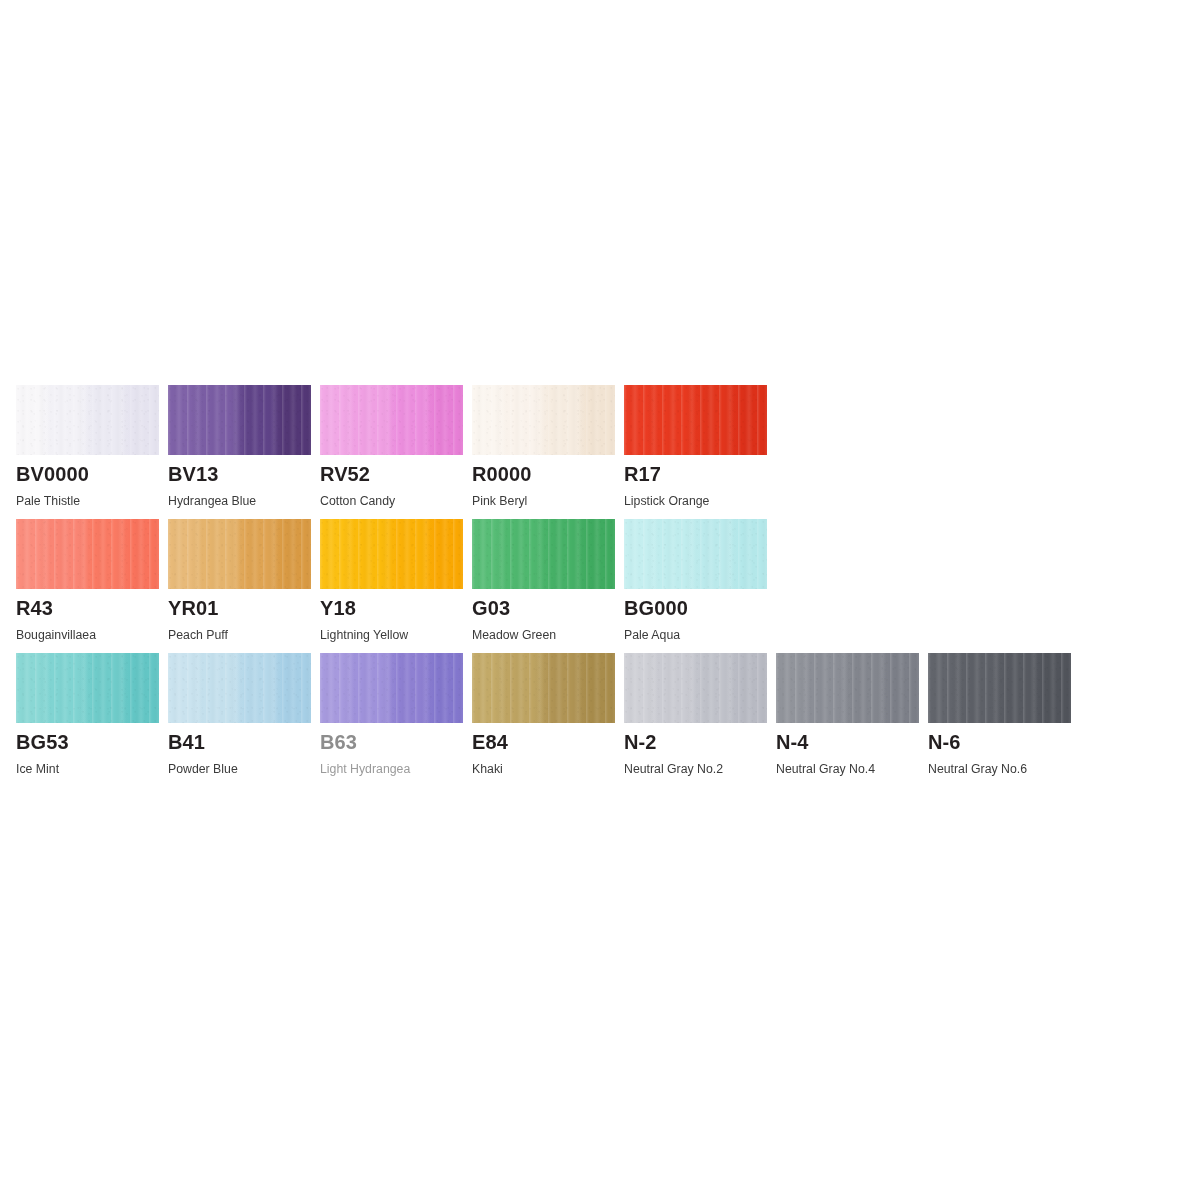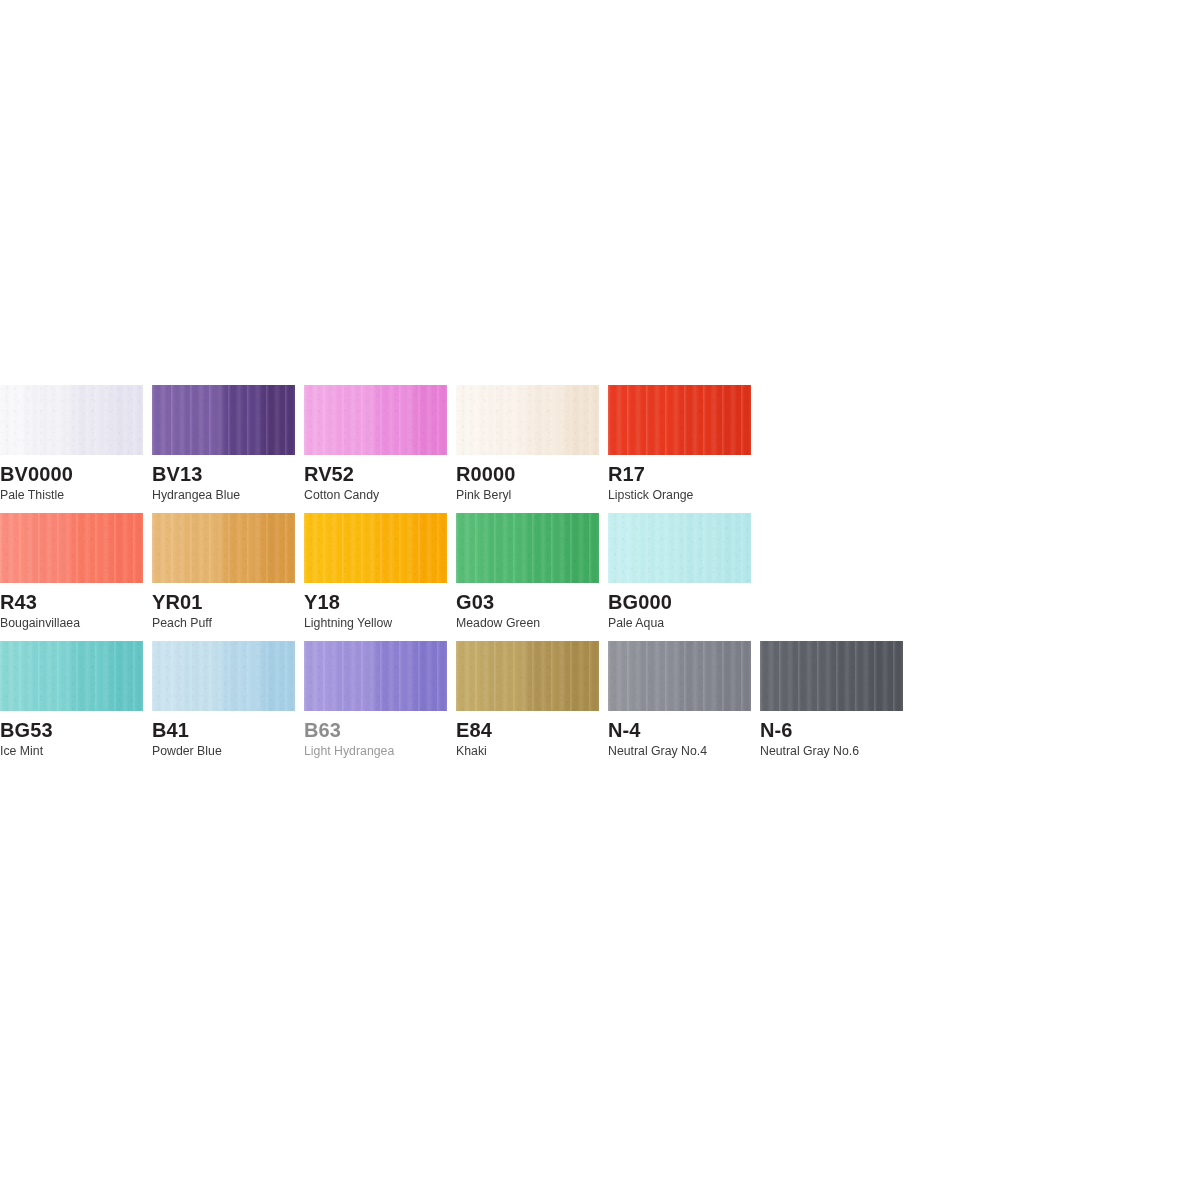--- a/index.html
+++ b/index.html
@@ -18,20 +18,21 @@
     left: 0;
     top: 385px;
     width: 1200px;
   }
 
   .swatch-row {
     display: flex;
     flex-direction: row;
     align-items: flex-start;
     margin-bottom: 11px;
+    padding-left: 16px;
   }
 
   .swatch-cell {
     width: 143px;
     margin-right: 9px;
     position: relative;
   }
   .swatch-cell:last-child { margin-right: 0; }
 
   .swatch-chip {
@@ -82,21 +83,21 @@
     margin-top: 8px;
     white-space: nowrap;
   }
   .swatch-code.muted { color: #8d8d8d; }
 
   .swatch-name {
     font-size: 12.3px;
     font-weight: 400;
     color: #3b3b3b;
     line-height: 14px;
-    margin-top: 3px;
+    margin-top: 9px;
     white-space: nowrap;
   }
   .swatch-name.muted { color: #9a9a9a; }
 </style>
 </head>
 <body>
 
 <div id="swatch-grid">
     <div class="swatch-row">
       <div class="swatch-cell">
@@ -224,20 +225,29 @@
         <div class="swatch-chip">
           <div class="chip-base" style="background: linear-gradient(to right, rgb(195, 170, 104) 0%, rgb(195, 170, 104) 16%, rgb(190, 164, 98) 24%, rgb(190, 164, 98) 44%, rgb(176, 148, 84) 54%, rgb(176, 148, 84) 72%, rgb(168, 140, 75) 80%, rgb(168, 140, 75) 100%);"></div>
           <div class="chip-streaks"></div>
           <div class="chip-noise"></div>
         </div>
         <div class="swatch-code">E84</div>
         <div class="swatch-name">Khaki</div>
       </div>
       <div class="swatch-cell">
         <div class="swatch-chip">
+          <div class="chip-base" style="background: linear-gradient(to right, rgb(207, 208, 214) 0%, rgb(207, 208, 214) 16%, rgb(202, 203, 210) 24%, rgb(202, 203, 210) 44%, rgb(192, 194, 202) 54%, rgb(192, 194, 202) 72%, rgb(184, 186, 195) 80%, rgb(184, 186, 195) 100%);"></div>
+          <div class="chip-streaks"></div>
+          <div class="chip-noise"></div>
+        </div>
+        <div class="swatch-code">N-2</div>
+        <div class="swatch-name">Neutral Gray No.2</div>
+      </div>
+      <div class="swatch-cell">
+        <div class="swatch-chip">
           <div class="chip-base" style="background: linear-gradient(to right, rgb(145, 148, 155) 0%, rgb(145, 148, 155) 16%, rgb(139, 142, 150) 24%, rgb(139, 142, 150) 44%, rgb(131, 134, 142) 54%, rgb(131, 134, 142) 72%, rgb(124, 127, 136) 80%, rgb(124, 127, 136) 100%);"></div>
           <div class="chip-streaks"></div>
           <div class="chip-noise"></div>
         </div>
         <div class="swatch-code">N-4</div>
         <div class="swatch-name">Neutral Gray No.4</div>
       </div>
       <div class="swatch-cell">
         <div class="swatch-chip">
           <div class="chip-base" style="background: linear-gradient(to right, rgb(98, 101, 108) 0%, rgb(98, 101, 108) 16%, rgb(93, 96, 103) 24%, rgb(93, 96, 103) 44%, rgb(87, 90, 97) 54%, rgb(87, 90, 97) 72%, rgb(81, 84, 91) 80%, rgb(81, 84, 91) 100%);"></div>

